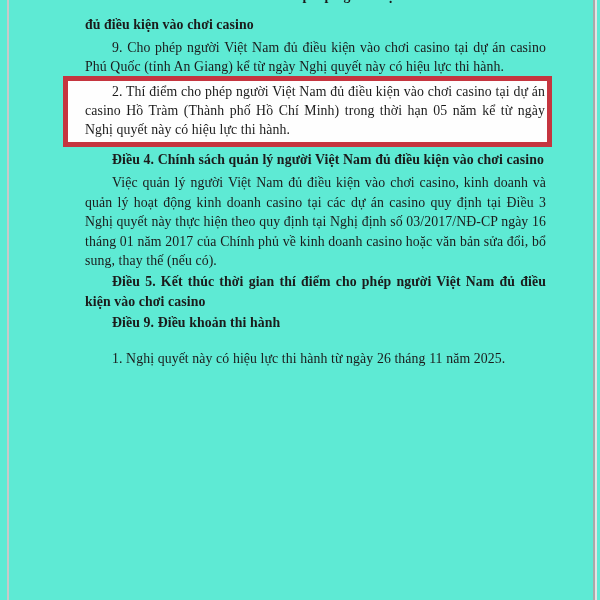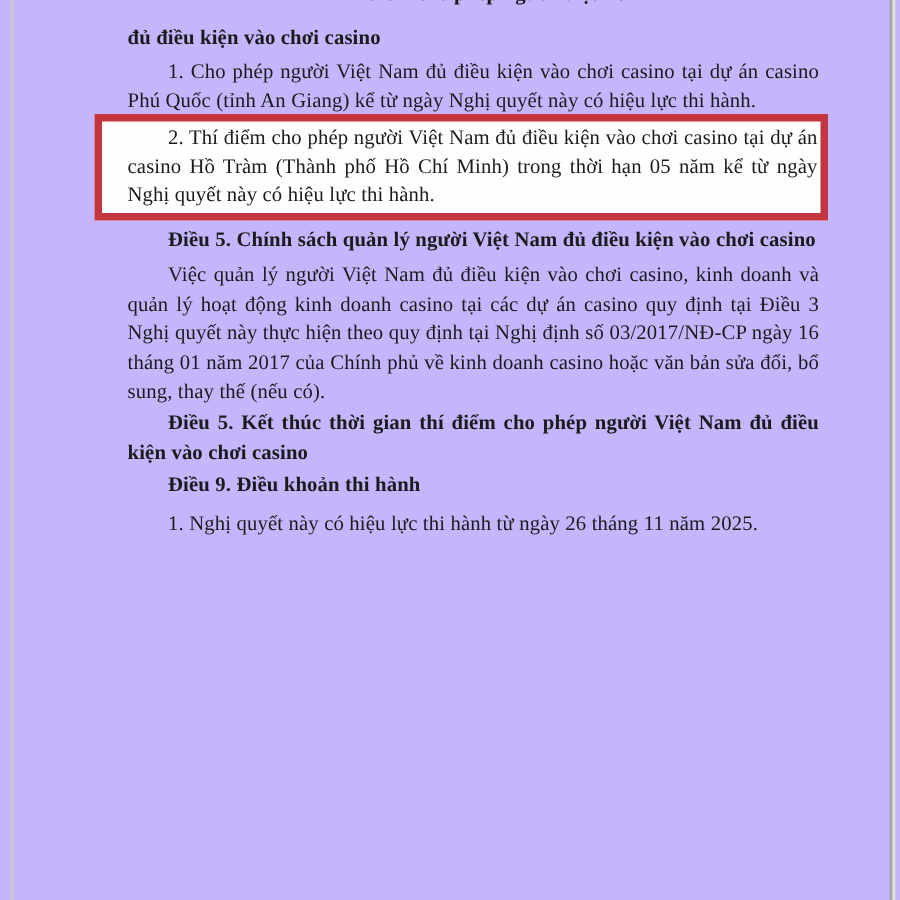--- a/index.html
+++ b/index.html
@@ -6,21 +6,21 @@
   body {
     width: 600px; height: 600px;
     background: #ffffff;
     font-family: "Liberation Serif", "DejaVu Serif", serif;
     color: #1b1b1b;
     overflow: hidden;
     position: relative;
   }
   .page {
     position: absolute; inset: 0;
-    background: #c4b5fd;
+    background: #5eead4;
   }
   .edge { position: absolute; top: 0; bottom: 0; }
   .edge-left  { left: 7px;  width: 2px; background: #c9c9c9; }
   .edge-right { left: 593px; width: 2px; background: #a9a9a9; border-right: 2px solid #e3e3e3; }
 
   .doc {
     position: absolute;
     left: 85px; top: 0;
     width: 461px;
     font-size: 13.8px;
@@ -63,37 +63,37 @@
   
   [data-name="heading-continuation"] { margin-top: 9px; }
   [data-name="clause-1"]             { margin-top: 3px; line-height: 19px; }
   [data-name="highlight-box"]        { margin-top: 0; }
   [data-name="clause-3"]             { margin-top: 4px; line-height: 19px; }
   [data-name="article-4-heading"]    { margin-top: 3px; }
   [data-name="article-4-body"]       { margin-top: 3px; }
   [data-name="article-5-heading"]    { margin-top: 1px; }
   [data-name="article-5-body"]       { margin-top: 5px; }
   [data-name="article-6-heading"]    { margin-top: 1px; }
-  [data-name="article-6-clause-1"]   { margin-top: 6px; }
+  [data-name="article-6-clause-1"]   { margin-top: 16px; }
   [data-name="article-6-clause-2"]   { margin-top: 8px; }
 </style>
 </head>
 <body>
 
 <div class="page" data-name="document-page">
   <div class="edge edge-left" data-name="page-left-edge-line"></div>
   <div class="edge edge-right" data-name="page-right-edge-line"></div>
   <div class="doc" id="doc" data-name="document-body">
       <div class="clipped" data-name="top-cut-line">
         <span data-name="cut-off-text-fragment">điểm cho phép người Việt Nam</span>
       </div>
       <div class="heading-cont" data-name="heading-continuation">đủ điều kiện vào chơi casino</div>
-      <div class="para" data-name="clause-1">1. Cho phép người Việt Nam đủ điều kiện vào chơi casino tại dự án casino Phú Quốc (tỉnh An Giang) kể từ ngày Nghị quyết này có hiệu lực thi hành.</div>
+      <div class="para" data-name="clause-1">9. Cho phép người Việt Nam đủ điều kiện vào chơi casino tại dự án casino Phú Quốc (tỉnh An Giang) kể từ ngày Nghị quyết này có hiệu lực thi hành.</div>
       <div class="highlight-box" data-name="highlight-box" style="border-color: rgb(197, 53, 63);">
         <div class="para" data-name="clause-2">2. Thí điểm cho phép người Việt Nam đủ điều kiện vào chơi casino tại dự án casino Hồ Tràm (Thành phố Hồ Chí Minh) trong thời hạn 05 năm kể từ ngày Nghị quyết này có hiệu lực thi hành.</div>
       </div>
-      <div class="heading" data-name="article-4-heading">Điều 5. Chính sách quản lý người Việt Nam đủ điều kiện vào chơi casino</div>
+      <div class="heading" data-name="article-4-heading">Điều 4. Chính sách quản lý người Việt Nam đủ điều kiện vào chơi casino</div>
       <div class="para" data-name="article-4-body">Việc quản lý người Việt Nam đủ điều kiện vào chơi casino, kinh doanh và quản lý hoạt động kinh doanh casino tại các dự án casino quy định tại Điều 3 Nghị quyết này thực hiện theo quy định tại Nghị định số 03/2017/NĐ-CP ngày 16 tháng 01 năm 2017 của Chính phủ về kinh doanh casino hoặc văn bản sửa đổi, bổ sung, thay thế (nếu có).</div>
       <div class="heading" data-name="article-5-heading">Điều 5. Kết thúc thời gian thí điểm cho phép người Việt Nam đủ điều kiện vào chơi casino</div>
       <div class="heading" data-name="article-6-heading">Điều 9. Điều khoản thi hành</div>
       <div class="para" data-name="article-6-clause-1">1. Nghị quyết này có hiệu lực thi hành từ ngày 26 tháng 11 năm 2025.</div>
     </div>
 </div>
 
 </body></html>

